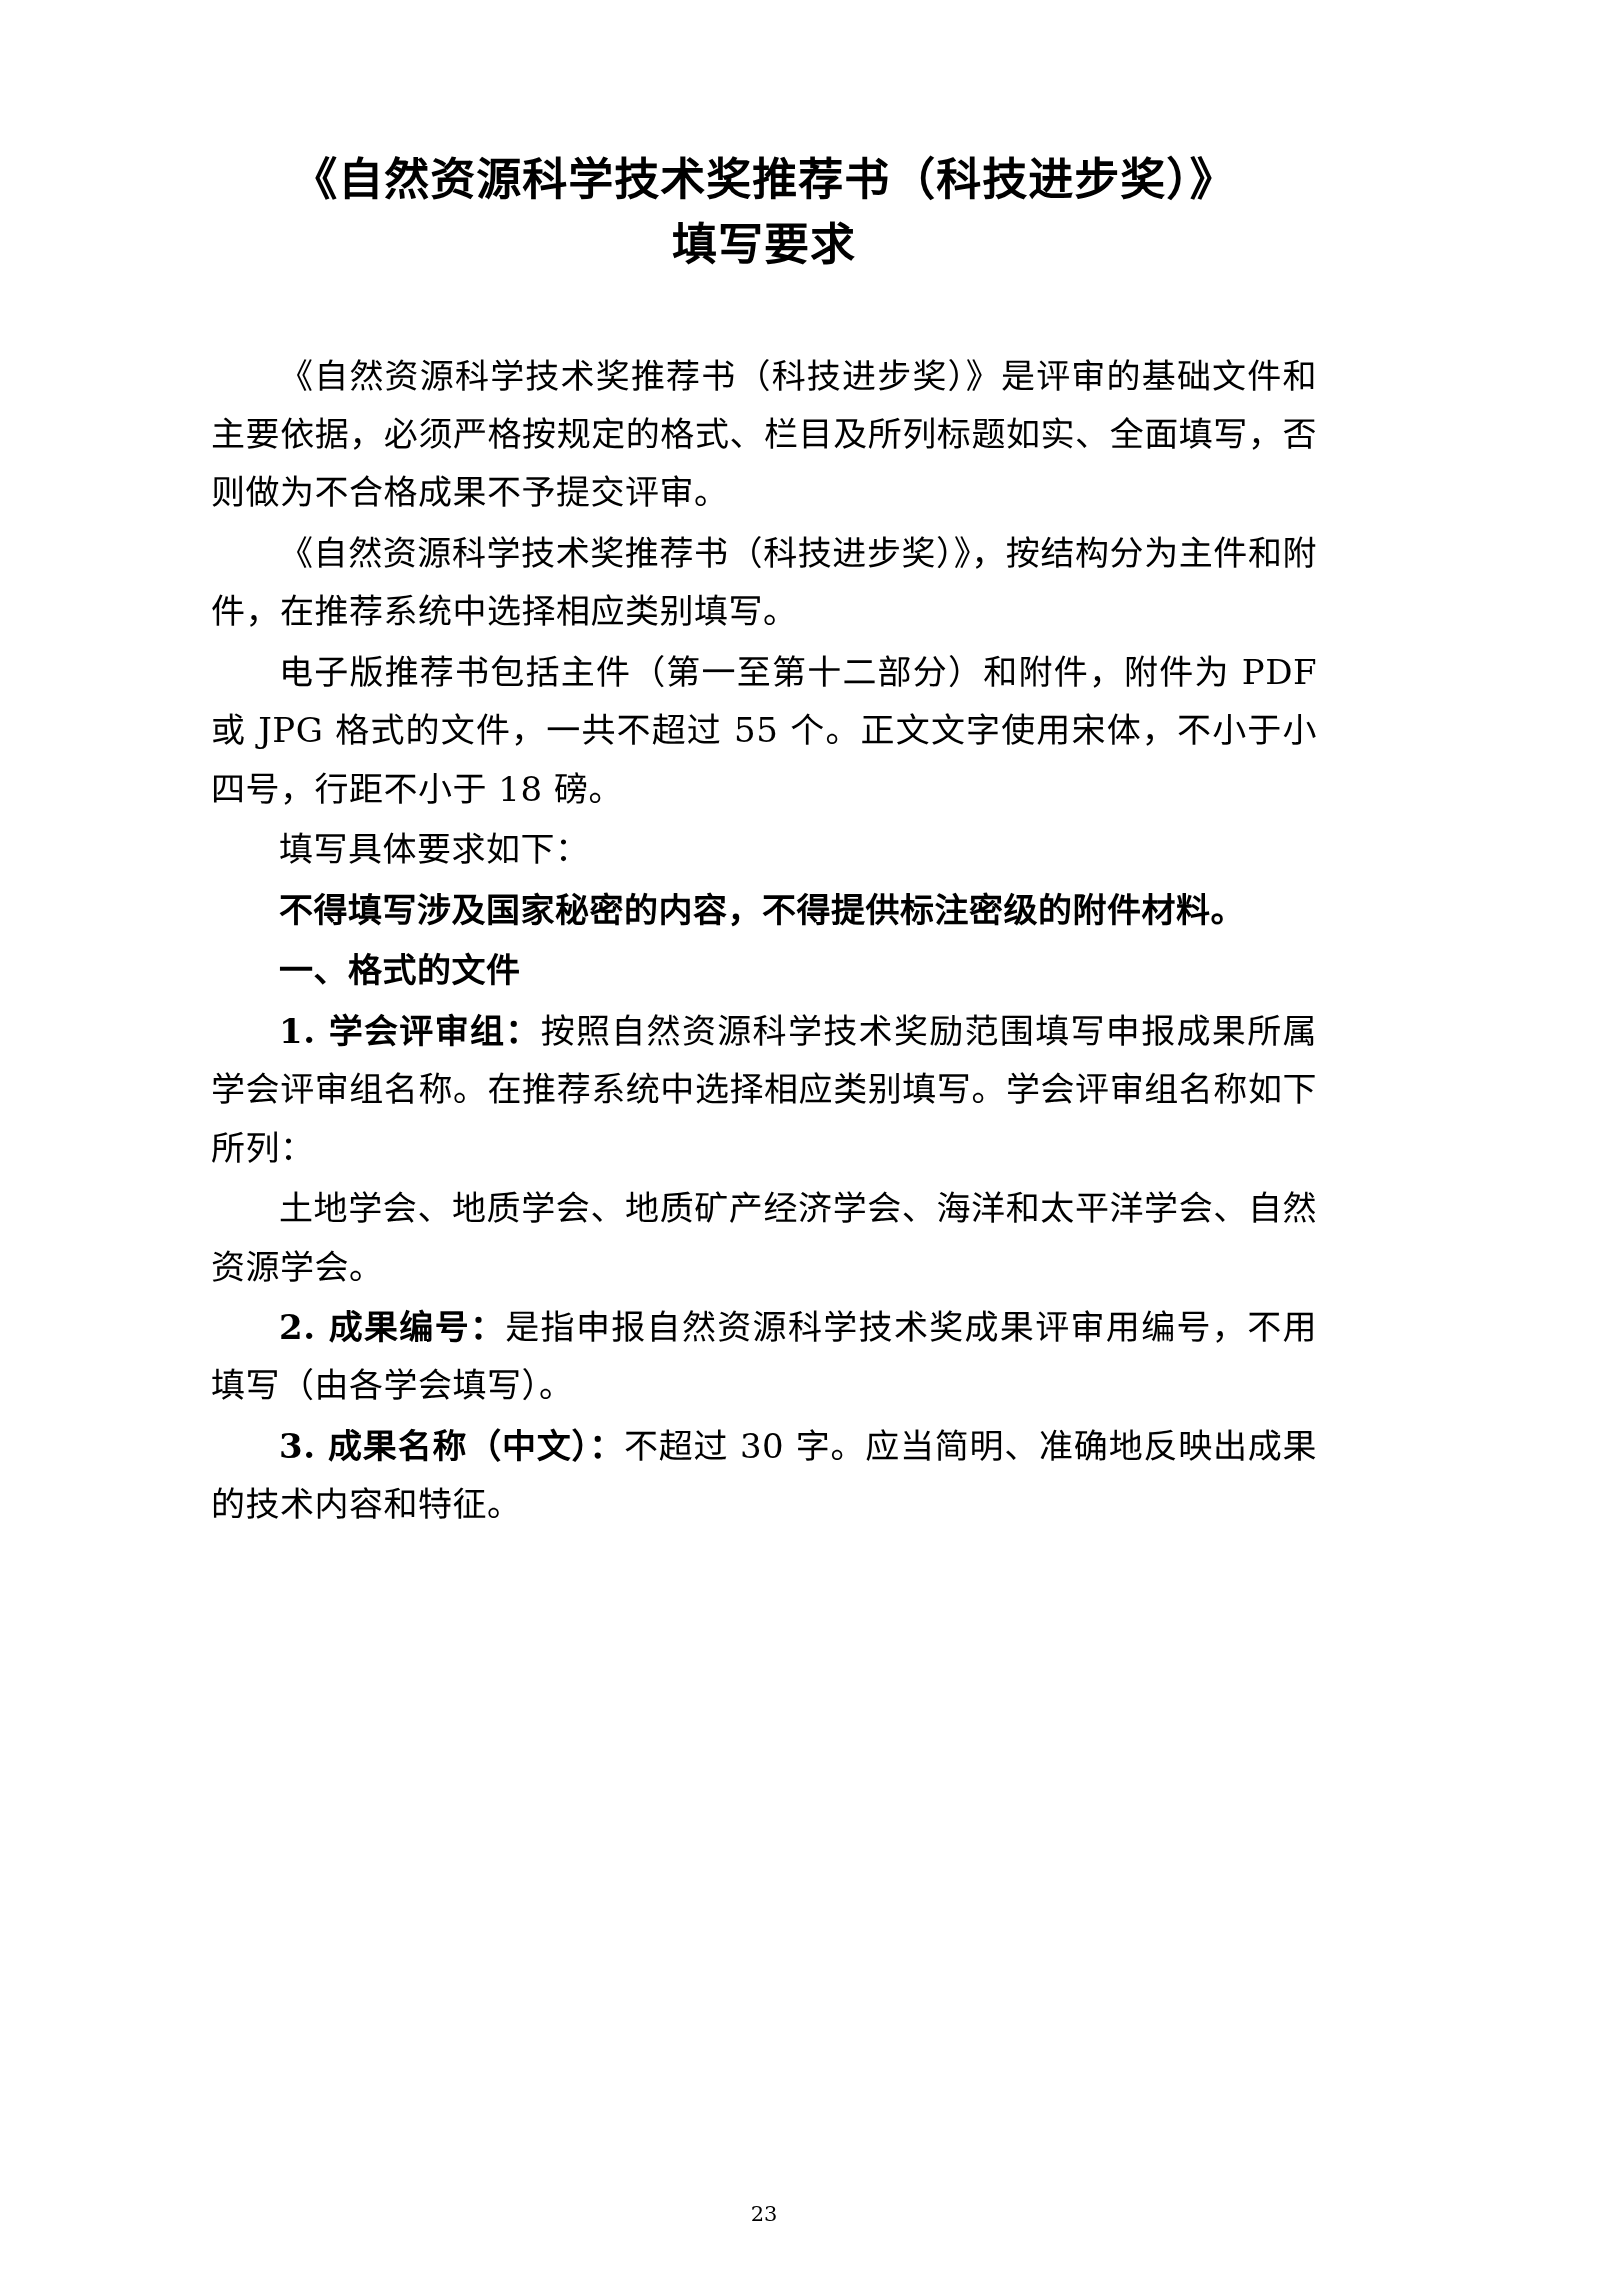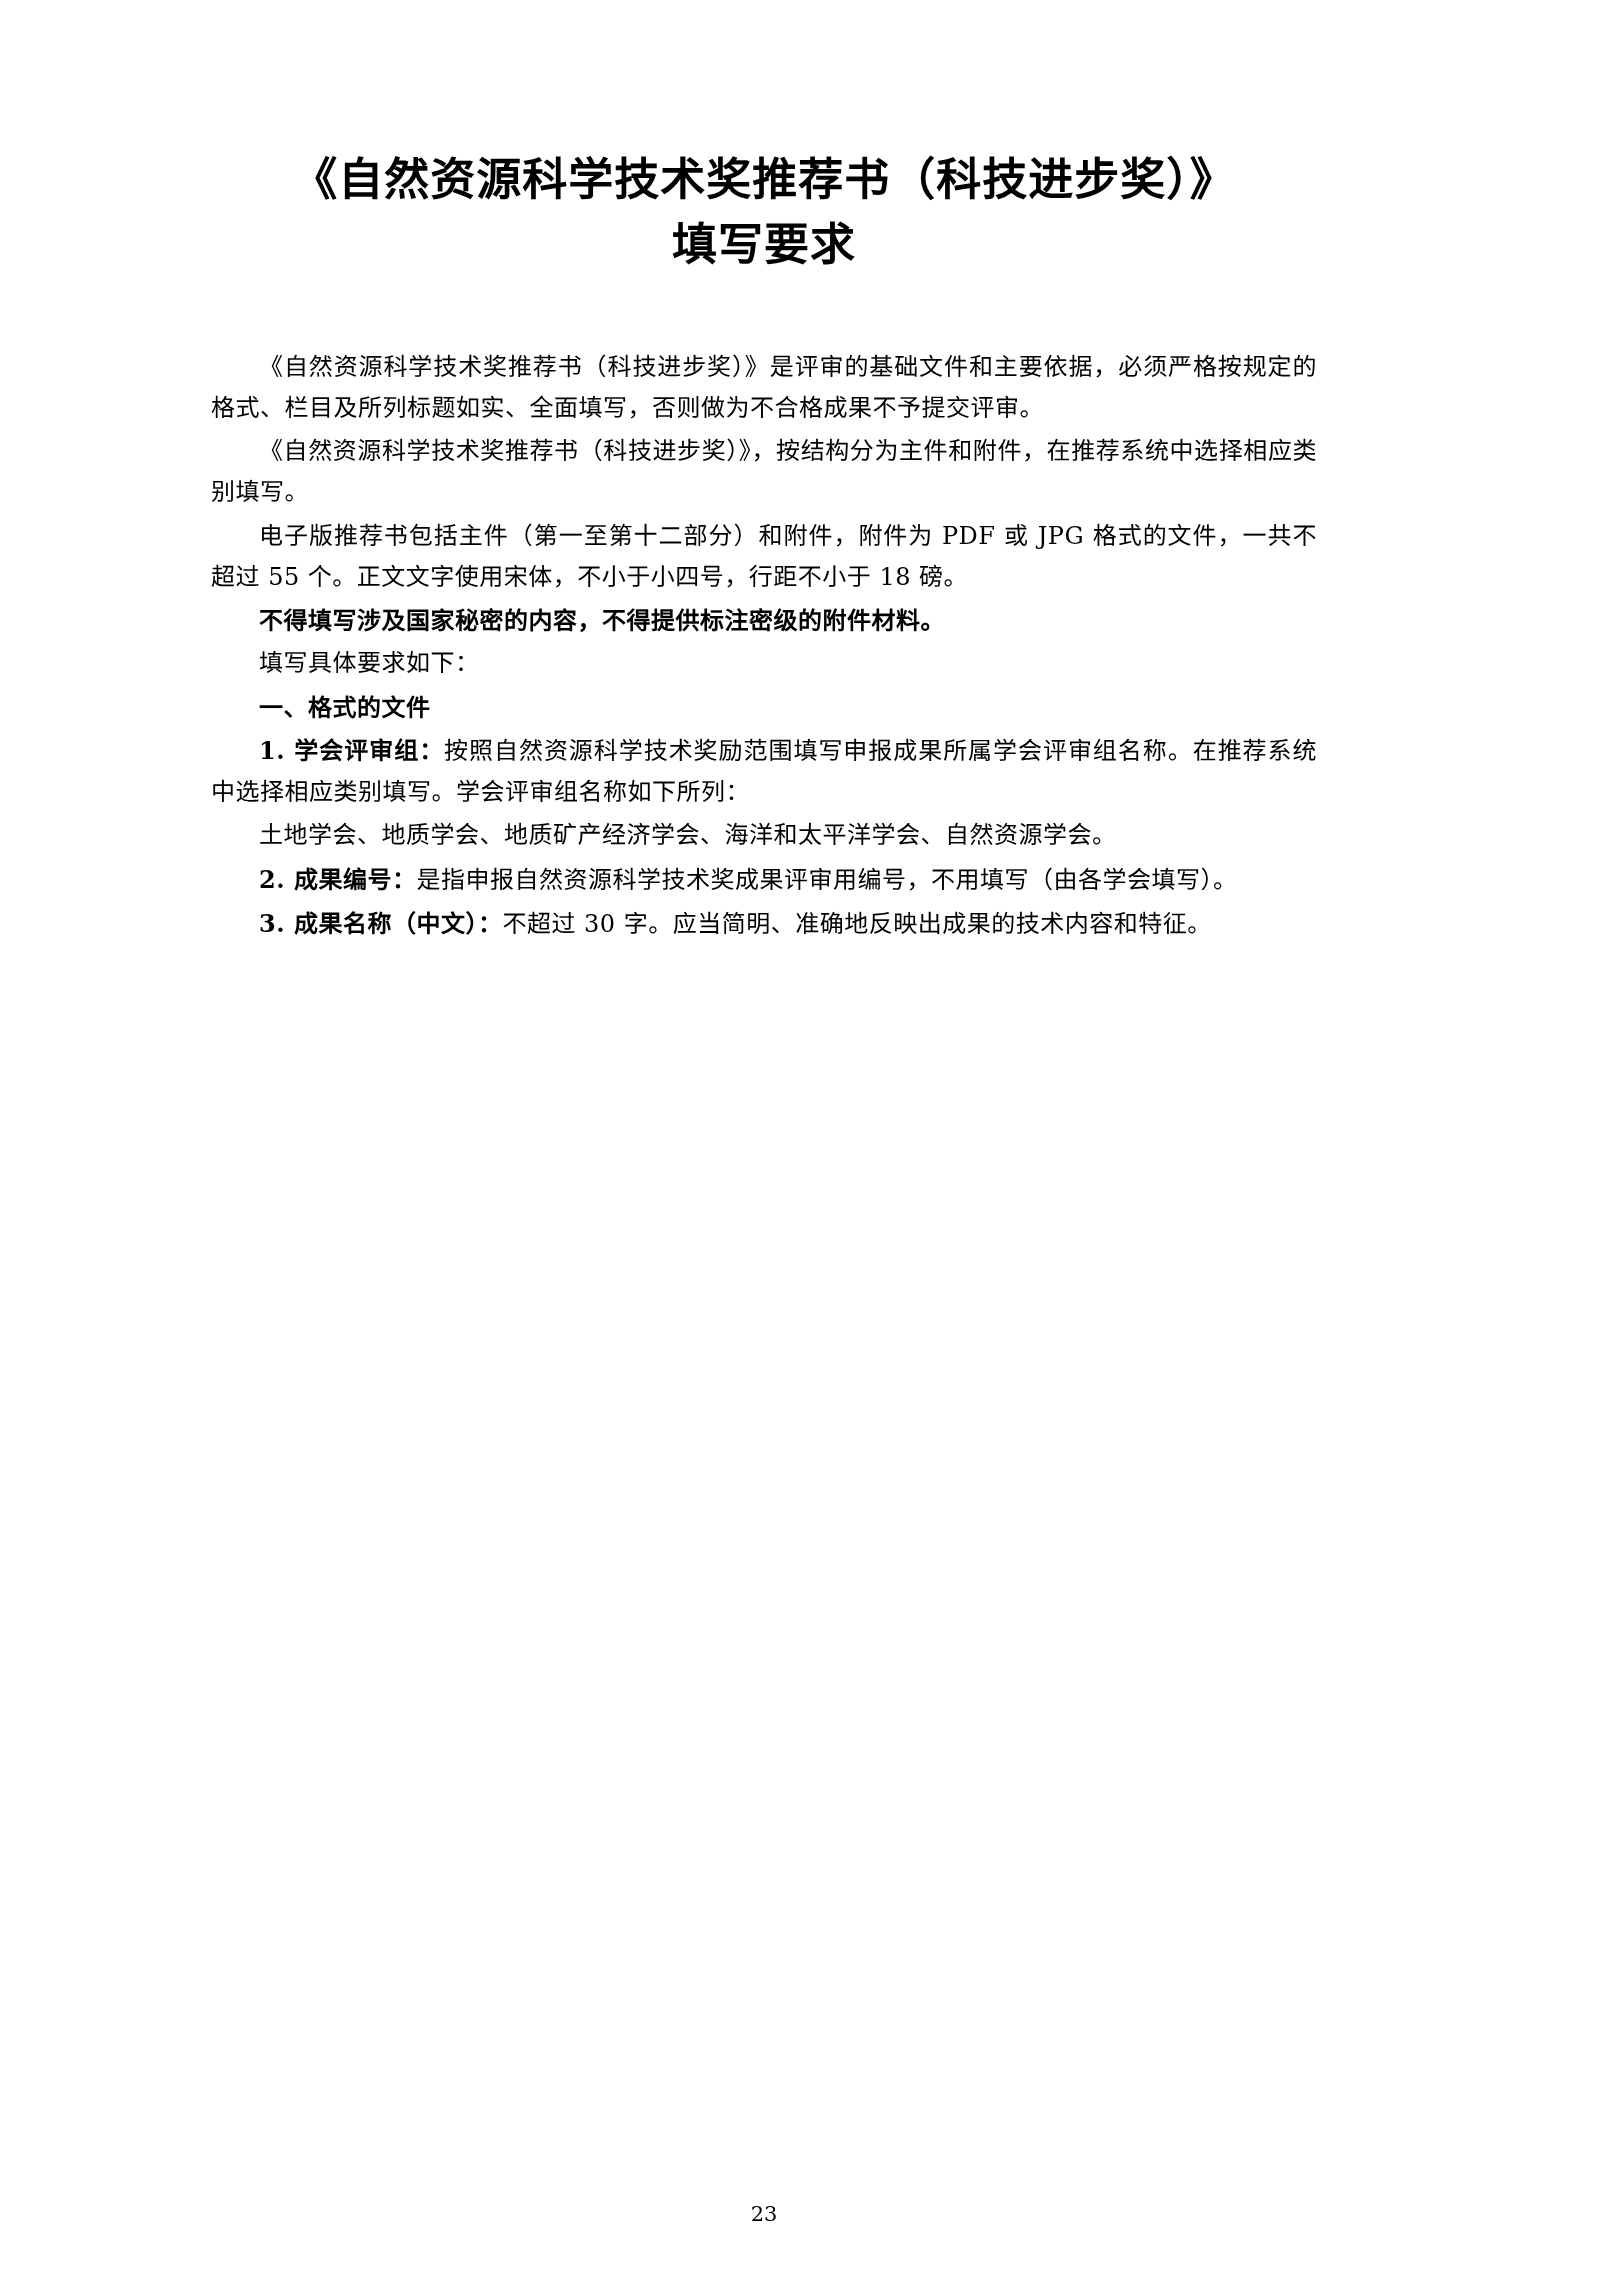--- a/index.html
+++ b/index.html
@@ -30,21 +30,21 @@
     letter-spacing: 1px;
     margin: 0 0 7.8px 0;
   }
   .doc-title .line {
     display: block;
   }
   .body-block {
     margin-top: 69px;
   }
   p.para {
-    font-size: 24px;
+    font-size: 34px;
     line-height: 1.72;
     margin: 0 0 2px 0;
     text-align: justify;
     text-justify: inter-ideograph;
     letter-spacing: 0.5px;
   }
   p.indent {
     text-indent: 2em;
   }
   p.bold {
@@ -81,26 +81,26 @@
 
     <p class="para indent">
       <span>《自然资源科学技术奖推荐书（科技进步奖）》，按结构分为主件和附件，在推荐系统中选择相应类别填写。</span>
     </p>
 
     <p class="para indent">
       <span>电子版推荐书包括主件（第一至第十二部分）和附件，附件为 PDF 或 JPG 格式的文件，一共不超过 55 个。正文文字使用宋体，不小于小四号，行距不小于 18 磅。</span>
     </p>
 
 
+    <p class="para indent">
+      <span>填写具体要求如下：</span>
+    </p>
+
     <p class="para indent bold">
       <span>不得填写涉及国家秘密的内容，不得提供标注密级的附件材料。</span>
-    </p>
-
-    <p class="para indent">
-      <span>填写具体要求如下：</span>
     </p>
 
     <p class="para indent bold">
       <span>一、格式的文件</span>
     </p>
 
     <p class="para indent">
       <span class="lead">1. 学会评审组：</span><span>按照自然资源科学技术奖励范围填写申报成果所属学会评审组名称。在推荐系统中选择相应类别填写。学会评审组名称如下所列：</span>
     </p>
 

